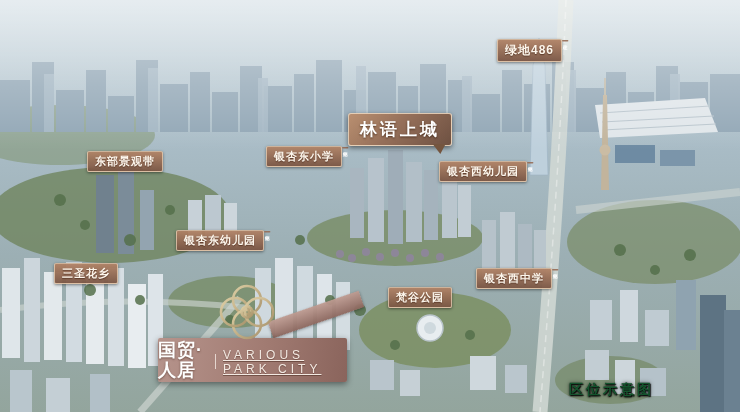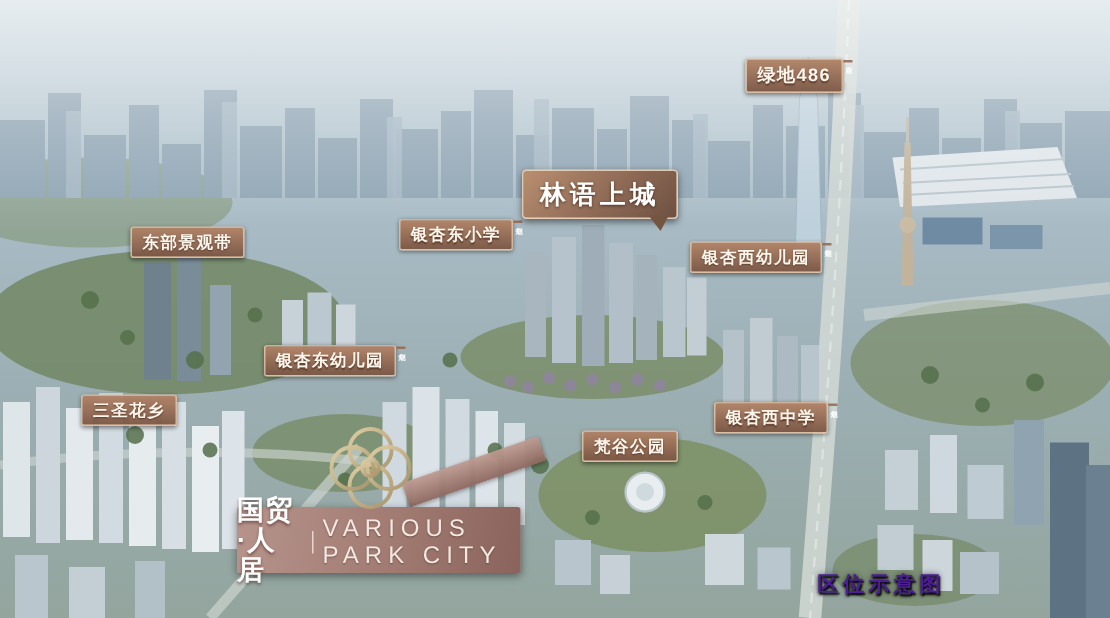--- a/index.html
+++ b/index.html
@@ -1,21 +1,21 @@
 <!DOCTYPE html>
 <html><head>
 <meta charset="utf-8">
 <style>
   html,body{margin:0;padding:0;}
   body{
     width:740px;height:412px;position:relative;overflow:hidden;
     font-family:"Liberation Sans","DejaVu Sans",sans-serif;
     background:#9fb2ba;
   }
-  #stage{position:absolute;inset:0;width:652px;height:412px;}
+  #stage{position:absolute;inset:0;width:652px;height:412px;padding-left:24px;}
   #bg{position:absolute;left:0;top:0;}
 
   
   .lbl{
     position:absolute;z-index:10;white-space:nowrap;
     font-size:11px;font-weight:bold;letter-spacing:1px;color:#fdf6ec;
     padding:2px 7px;border-radius:2px;
     background:linear-gradient(180deg,rgba(176,129,100,.95),rgba(122,85,67,.95));
     border:1px solid rgba(238,216,190,.7);
     box-shadow:0 1px 3px rgba(0,0,0,.45);
@@ -61,29 +61,30 @@
     padding-top:2px;
   }
   .banner-line1{
     display:flex;align-items:center;justify-content:center;
     font-size:18px;font-weight:bold;letter-spacing:1px;color:#fff;
     text-shadow:0 1px 2px rgba(70,40,30,.6);line-height:1.1;
   }
   .divider{display:inline-block;width:1px;height:15px;background:#f0e4dd;
     margin:0 7px;opacity:.85;}
   .banner-line2{
-    margin-top:2px;font-size:16px;letter-spacing:4px;color:#f3e9e2;
+    margin-top:2px;font-size:12px;letter-spacing:4px;color:#f3e9e2;
     text-shadow:0 1px 1px rgba(70,40,30,.5);
+    text-decoration:underline;
   }
   #emblem{position:absolute;left:216px;top:282px;z-index:7;}
 
   
   .corner{
     position:absolute;right:22px;bottom:13px;z-index:10;
-    font-size:14px;font-weight:bold;letter-spacing:3px;color:#4c1d95;
+    font-size:14px;font-weight:bold;letter-spacing:3px;color:#14532d;
     text-shadow:0 1px 2px rgba(0,0,0,.9),0 0 4px rgba(0,0,0,.6),1px 1px 1px rgba(0,0,0,.8);
   }
 </style>
 </head>
 <body>
 
 <div id="stage">
 
   <svg id="bg" width="740" height="412" viewBox="0 0 740 412">
     <defs>
@@ -284,21 +285,21 @@
 
   <div class="lbl" style="left:87px;top:151px">
     <span>东部景观带</span>
   </div>
 
   <div class="lbl" style="left:266px;top:146px">
     <span>银杏东小学</span>
     <span class="note">规划中</span>
   </div>
 
-  <div class="lbl" style="left:460px;top:161px">
+  <div class="lbl" style="left:439px;top:161px">
     <span>银杏西幼儿园</span>
     <span class="note">规划中</span>
   </div>
 
   <div class="lbl" style="left:176px;top:230px">
     <span>银杏东幼儿园</span>
     <span class="note">规划中</span>
   </div>
 
   <div class="lbl" style="left:54px;top:263px">

